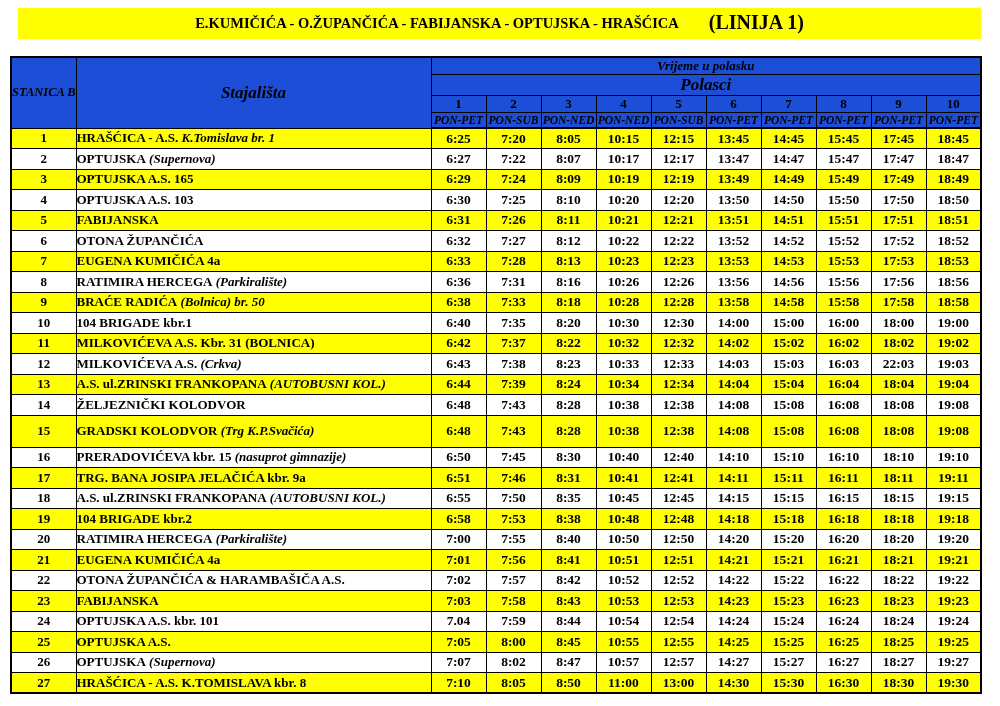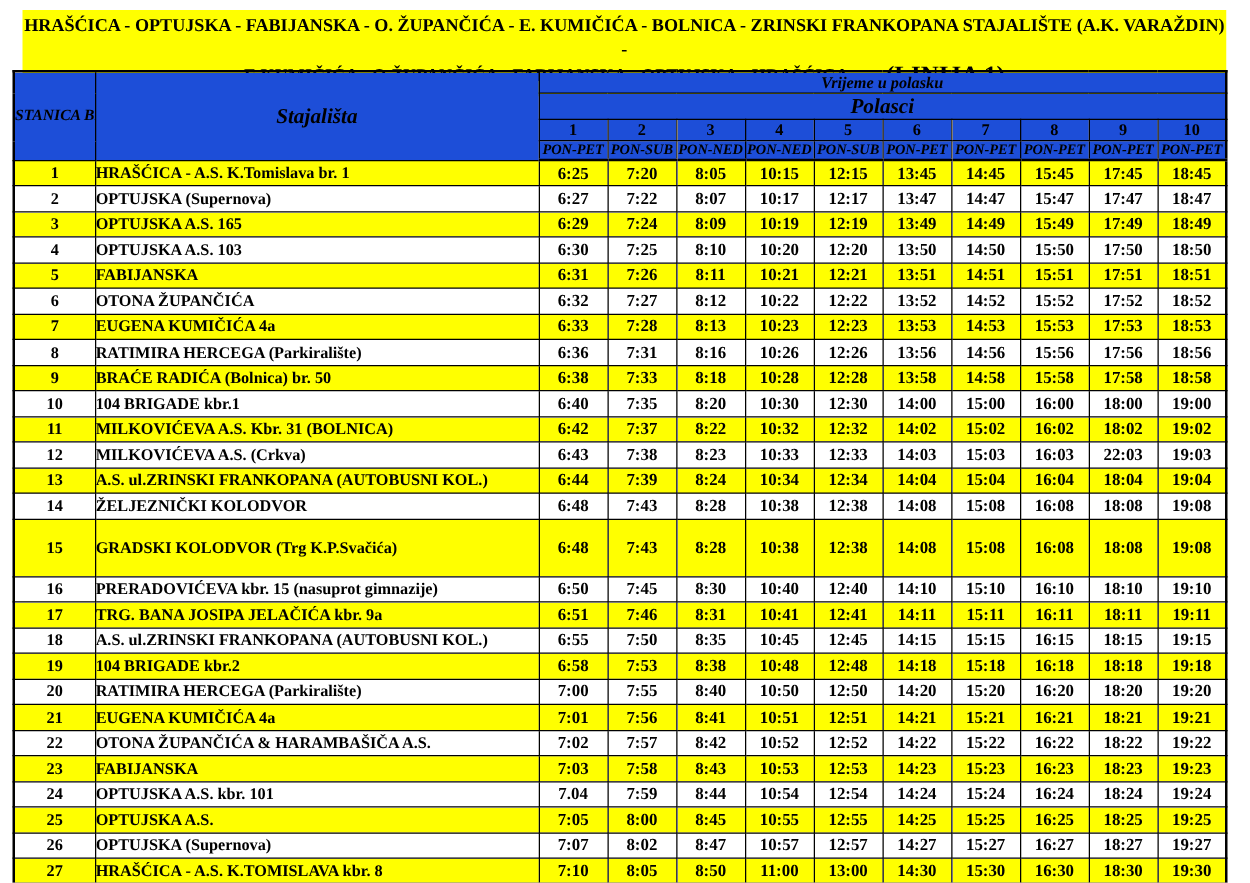--- a/index.html
+++ b/index.html
@@ -12,34 +12,33 @@
   table.tt{position:absolute;left:10px;top:56px;width:971px;border-collapse:collapse;table-layout:fixed;border:2px solid #000;}
   table.tt td{border:1px solid #000;font-weight:bold;overflow:hidden;white-space:nowrap;padding:0;vertical-align:middle;}
   thead td{text-align:center;background:#1d4ed8;}
   .stanica{font-style:italic;font-size:12.5px;white-space:pre-line;line-height:15px;}
   .staj{font-style:italic;font-size:17px;}
   .vt{font-style:italic;font-size:13px;height:15px;}
   .pol{font-style:italic;font-size:17px;height:13px;}
   .colnum{font-size:13px;height:13px;}
   .colday{font-style:italic;font-size:11.5px;height:14px;border-bottom:2px solid #000 !important;}
   tbody tr{height:20.5px;}
-  tbody tr.tall{height:46px;}
+  tbody tr.tall{height:32px;}
   tbody tr.y td{background:#FFFF00;}
   tbody tr.w td{background:#ffffff;}
   td.num{text-align:center;font-size:13px;}
   td.station{text-align:left;padding-left:3px;font-size:13px;}
-  td.station .note{}
+  td.station .note{font-style:italic;}
   td.time{text-align:center;font-size:13.5px;}
 </style>
 </head>
 <body>
 
 <div class="page">
   <div class="title-band">
-    <div class="t1">HRAŠĆICA - OPTUJSKA - FABIJANSKA - O. ŽUPANČIĆA - E. KUMIČIĆA - BOLNICA - ZRINSKI FRANKOPANA STAJALIŠTE (A.K. VARAŽDIN) -</div>
     <div class="t2"><span>E.KUMIČIĆA - O.ŽUPANČIĆA - FABIJANSKA - OPTUJSKA - HRAŠĆICA</span><span class="linija">(LINIJA 1)</span></div>
   </div>
 
   <table class="tt">
     <colgroup>
       <col style="width:65px">
       <col style="width:355px">
       <col style="width:55px">
         <col style="width:55px">
         <col style="width:55px">

